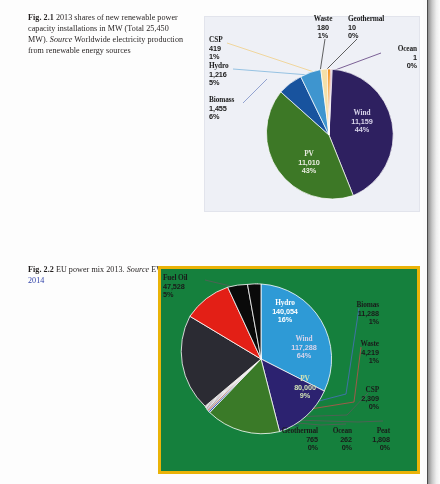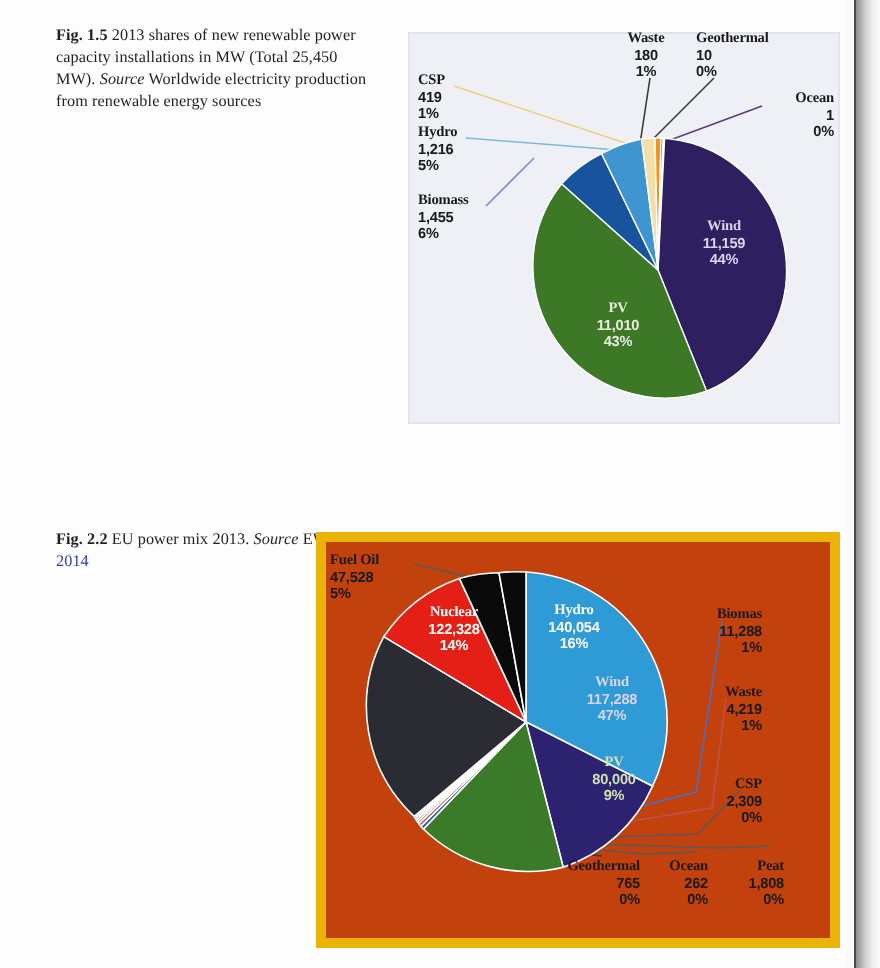--- a/index.html
+++ b/index.html
@@ -69,22 +69,22 @@
     width: 216px;
     height: 196px;
     background: #eef0f6;
     border: 1px solid #e2e4ec;
   }
   #figure-2 {
     left: 158px;
     top: 266px;
     width: 262px;
     height: 208px;
-    background: #c2410c;
-    border: 5px solid #eab308;
+    background: #15803d;
+    border: 3px solid #eab308;
   }
 
   .chartsvg { position: absolute; left: 0; top: 0; }
 
   
   .lbl {
     position: absolute;
     font-family: "Liberation Sans", sans-serif;
     font-weight: bold;
     font-size: 7.3px;
@@ -103,21 +103,21 @@
   .lbl.inside { text-align: center; }
   .lbl.inside.white  { color: #ffffff; }
   .lbl.inside.lav    { color: #d8d4ea; }
   .lbl.inside.pale   { color: #e8ebe0; }
   .lbl.inside.ltgrn  { color: #cfe0b5; }
 </style>
 </head>
 <body>
 
 <div class="caption" id="caption-1">
-  <span class="figlabel">Fig. 1.5</span>
+  <span class="figlabel">Fig. 2.1</span>
   <span>2013 shares of new renewable power capacity installations in MW (Total 25,450 MW).</span>
   <span class="src">Source</span>
   <span>Worldwide electricity production from renewable energy sources</span>
 </div>
 
 <div class="figpanel" id="figure-1">
 
   <svg class="chartsvg" width="216" height="196" viewBox="0 0 216 196">
 
     <g stroke-width="0.8" fill="none">
@@ -315,28 +315,23 @@
 
   <div class="lbl inside white" style="left:98px; top:30px; width:52px;">
     <span class="nm">Hydro</span>
     <span class="vl">140,054</span>
     <span class="pc">16%</span>
   </div>
 
   <div class="lbl inside lav" style="left:117px; top:66px; width:52px;">
     <span class="nm">Wind</span>
     <span class="vl">117,288</span>
-    <span class="pc">47%</span>
-  </div>
-
-  <div class="lbl inside white" style="left:38px; top:31px; width:52px;">
-    <span class="nm">Nuclear</span>
-    <span class="vl">122,328</span>
-    <span class="pc">14%</span>
-  </div>
+    <span class="pc">64%</span>
+  </div>
+
 
 
 
   <div class="lbl inside ltgrn" style="left:120px; top:106px; width:48px;">
     <span class="nm">PV</span>
     <span class="vl">80,000</span>
     <span class="pc">9%</span>
   </div>
 </div>
 

